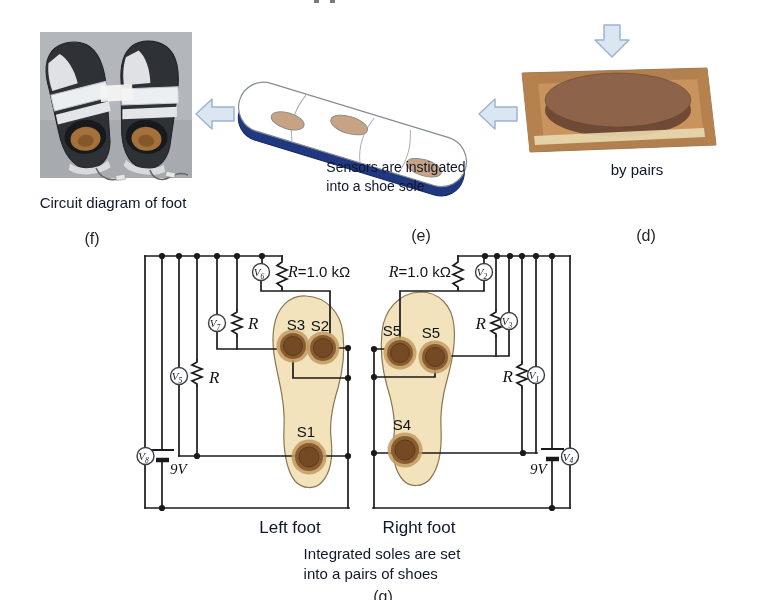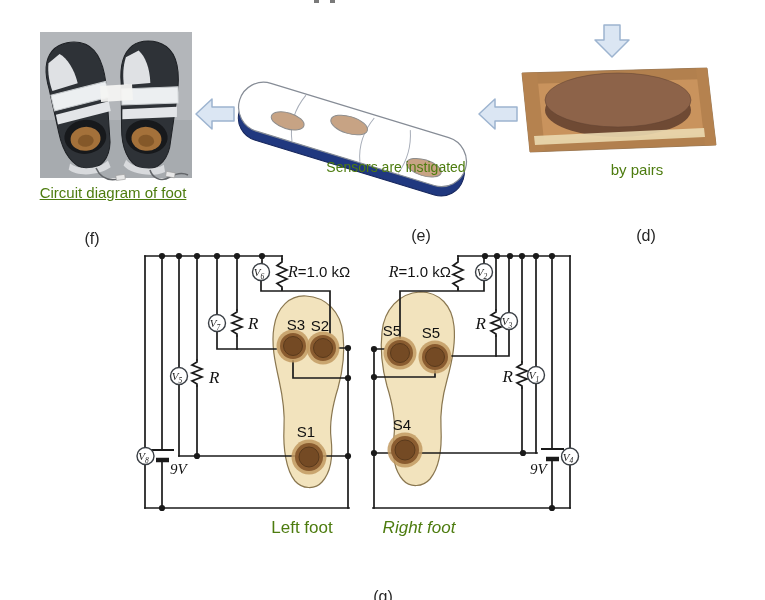--- a/index.html
+++ b/index.html
@@ -1,19 +1,19 @@
 <!DOCTYPE html>
 <html style="--wire: #1a1a1a; --arrow-fill: #dbe6f3; --arrow-stroke: #9db4d0; --foot-fill: #f2e3bd; --foot-stroke: #8a7750; --sensor-halo: #c29a62; --sensor-ring: #8a5c30; --sensor-core: #744a24; --sole-blue: #20387f; --tape-tan: #c9935d; --tape-sensor: #8d6349; --photo-bg: #b3b6ba;"><head>
 <meta charset="utf-8">
 <style>
   html,body{margin:0;padding:0;background:#fff;}
   .page{position:relative;width:765px;height:600px;background:#fff;overflow:hidden;
         font-family:"Liberation Sans",sans-serif;color:#1c1c1c;}
   .cap{position:absolute;transform:translateX(-50%);text-align:left;white-space:nowrap;
-       font:14px/19px "Liberation Sans",sans-serif;color:#4d7c0f;}
+       font:14px/19px "Liberation Sans",sans-serif;color:#0f172a;}
   .cap.big{font-size:15px;line-height:20px;}
   .panel-label{position:absolute;transform:translateX(-50%);font:16px "Liberation Sans",sans-serif;color:#262626;}
   .speck{position:absolute;top:0;height:3px;width:5px;background:#7a7a7a;}
   svg{position:absolute;overflow:visible;}
   .wire{fill:none;stroke:var(--wire);stroke-width:1.7;stroke-linecap:square;}
   .plate-long{stroke:var(--wire);stroke-width:2;}
   .plate-short{stroke:var(--wire);stroke-width:4.5;}
   .dot{fill:var(--wire);}
   .meter-circle{fill:#ffffff;stroke:#3a3f45;stroke-width:1.4;}
   .meter-text{font:italic 11px "Liberation Serif",serif;fill:#222;}
@@ -63,21 +63,21 @@
       <path d="M132,162 C140,170 160,171 170,163 L172,170 C160,177 138,176 130,168 Z" fill="#d8dadd"></path>
     </g>
 
     <path d="M100,86 L132,84 L133,100 L101,102 Z" fill="#f4f4f2" opacity=".95"></path>
 
     <path d="M96,168 C100,177 108,181 118,179" fill="none" stroke="#63666a" stroke-width="1.6"></path>
     <path d="M150,170 C152,177 160,183 170,177 C177,173 182,172 188,175" fill="none" stroke="#63666a" stroke-width="1.6"></path>
     <rect x="116" y="175" width="9" height="5" fill="#e8e8e8" stroke="#9a9a9a" stroke-width=".6" transform="rotate(-8 120 177)"></rect>
     <rect x="166" y="172" width="9" height="5" fill="#e8e8e8" stroke="#9a9a9a" stroke-width=".6" transform="rotate(10 170 174)"></rect>
   </svg>
-  <div class="cap big" style="left:113px;top:183px;text-decoration:underline;">
+  <div class="cap big" style="left:113px;top:193px;">
     <div>Circuit diagram of foot</div>
   </div>
 
   <svg style="left:194px;top:97px;" width="44" height="36" viewBox="194 97 44 36">
     <polygon class="blockarrow" points="196,114 212,99 212,107 234,107 234,121 212,121 212,129"></polygon>
   </svg>
 
   <svg style="left:230px;top:55px;" width="265" height="115" viewBox="230 55 265 115">
     <g transform="translate(247,76) rotate(17)">
       <rect x="3" y="12" width="234" height="47" rx="23" fill="var(--sole-blue)" stroke="#16265c" stroke-width="1"></rect>
@@ -85,20 +85,21 @@
       <path d="M62,1 C55,18 55,34 62,49" fill="none" stroke="#a7adb8" stroke-width="1"></path>
       <path d="M134,3 C127,20 127,34 133,49" fill="none" stroke="#a7adb8" stroke-width="1"></path>
       <path d="M172,4 C178,20 178,34 173,49" fill="none" stroke="#a7adb8" stroke-width="1"></path>
       <ellipse cx="52" cy="31" rx="17" ry="8" fill="#c7a384" stroke="#8d8d8d" stroke-width="1"></ellipse>
       <ellipse cx="112" cy="17" rx="19" ry="8.5" fill="#c7a384" stroke="#8d8d8d" stroke-width="1"></ellipse>
       <ellipse cx="196" cy="36" rx="18" ry="8" fill="#c7a384" stroke="#8d8d8d" stroke-width="1"></ellipse>
     </g>
   </svg>
   <div class="cap" style="left:396px;top:158px;">
     <div>Sensors are instigated</div>
+    <div>into a shoe sole</div>
   </div>
 
   <svg style="left:477px;top:97px;" width="44" height="36" viewBox="477 97 44 36">
     <polygon class="blockarrow" points="479,114 495,99 495,107 517,107 517,121 495,121 495,129"></polygon>
   </svg>
 
   <svg style="left:593px;top:23px;" width="40" height="38" viewBox="593 23 40 38">
     <polygon class="blockarrow" points="612,57 595,40 604,40 604,25 620,25 620,40 629,40"></polygon>
   </svg>
 
@@ -275,17 +276,21 @@
     <text class="battlabel" x="530" y="474">9V</text>
 
     <text class="slabel" x="296" y="330" text-anchor="middle">S3</text>
     <text class="slabel" x="320" y="331" text-anchor="middle">S2</text>
     <text class="slabel" x="306" y="437" text-anchor="middle">S1</text>
     <text class="slabel" x="392" y="336" text-anchor="middle">S5</text>
     <text class="slabel" x="431" y="338" text-anchor="middle">S5</text>
     <text class="slabel" x="402" y="430" text-anchor="middle">S4</text>
   </svg>
 
-  <div class="cap" style="left:302px;top:517px;font-size:17px;line-height:21px;">Left foot</div>
-  <div class="cap" style="left:419px;top:517px;font-size:17px;line-height:21px;font-style:italic;">Right foot</div>
+  <div class="cap" style="left:290px;top:517px;font-size:17px;line-height:21px;">Left foot</div>
+  <div class="cap" style="left:419px;top:517px;font-size:17px;line-height:21px;">Right foot</div>
+  <div class="cap big" style="left:382px;top:544px;">
+    <div>Integrated soles are set</div>
+    <div>into a pairs of shoes</div>
+  </div>
   <div class="panel-label" style="left:383px;top:588px;">(g)</div>
 
 </div>
 
 </body></html>

